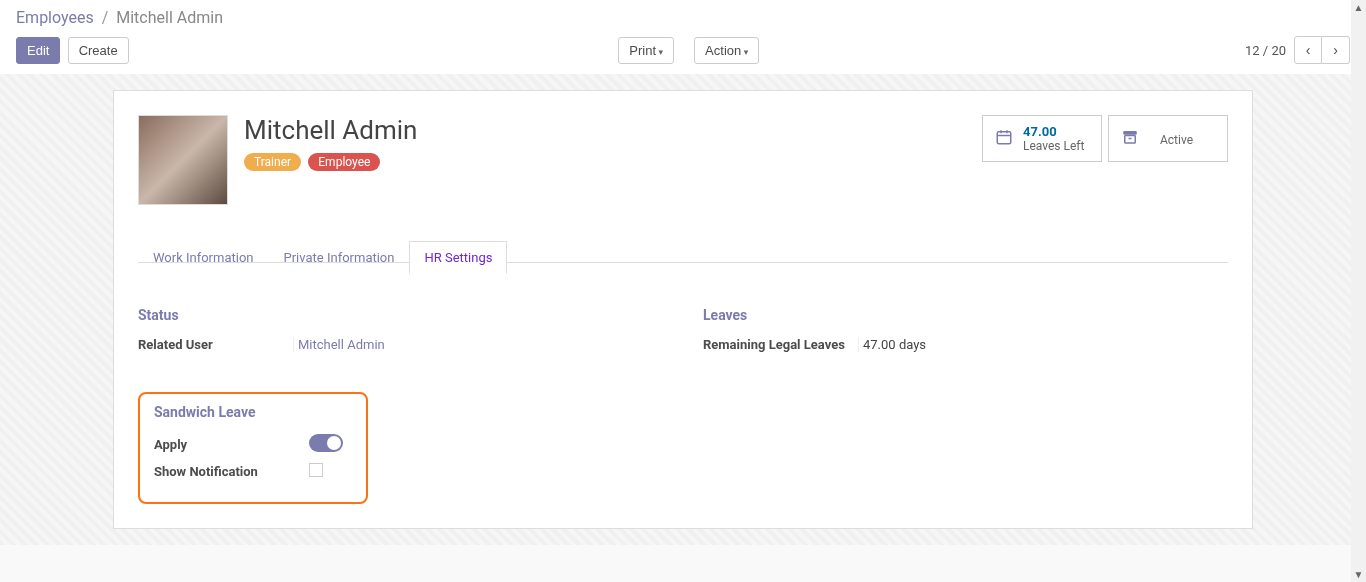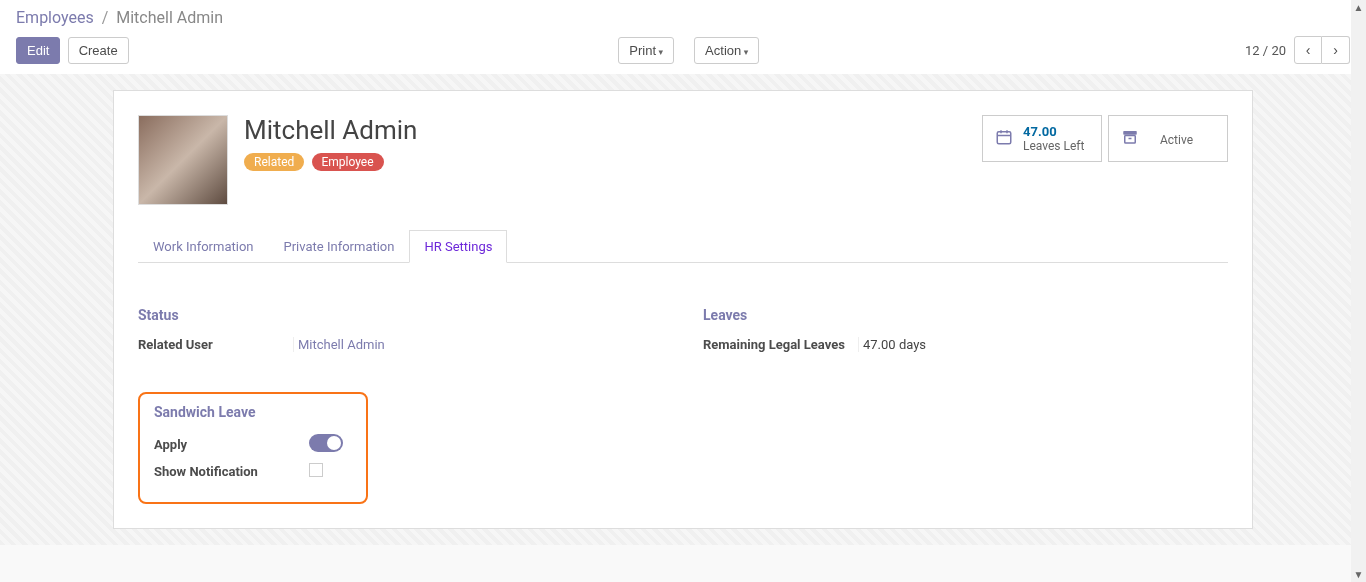--- a/index.html
+++ b/index.html
@@ -92,21 +92,21 @@
   }
   .stat-icon { color:#7c7bad; font-size:18px; }
   .stat-content .stat-val { color:#0369a1; font-weight:bold; font-size:13px; }
   .stat-content .stat-lbl { color:#666; font-size:12px; }
 
   .tabs {
     border-bottom:1px solid #ddd; margin-top: 24px; display:flex;
   }
   .tab {
     padding:8px 14px; color:#7c7bad; cursor:pointer; border:1px solid transparent; border-bottom:none;
-    position:relative; top:1px;
+    position:relative; top:12px;
   }
   .tab.active {
     color:#6d28d9; border:1px solid #ddd; border-bottom:1px solid #fff; background:#fff;
   }
 
   .tabbody { padding-top: 30px; display:flex; gap:40px; }
   .col { flex:1; }
   h3.section-title {
     color:#7c7bad; font-size:14px; font-weight:bold; margin:14px 0 14px 0;
   }
@@ -173,21 +173,21 @@
 
 <div class="content-wrap">
   <div class="sheet">
 
     <div class="headrow">
       <div class="head-left">
         <span class="avatar"></span>
         <div>
           <h1 class="emp-name">Mitchell Admin</h1>
           <div class="tags">
-            <span class="tag-trainer">Related</span>
+            <span class="tag-trainer">Trainer</span>
             <span class="tag-employee">Employee</span>
           </div>
         </div>
       </div>
 
       <div class="stat-boxes">
         <div class="stat-box">
           <span class="stat-icon">
             <svg width="18" height="18" viewBox="0 0 24 24" fill="none" stroke="#7c7bad" stroke-width="2">
               <rect x="3" y="5" width="18" height="16" rx="2"></rect>

